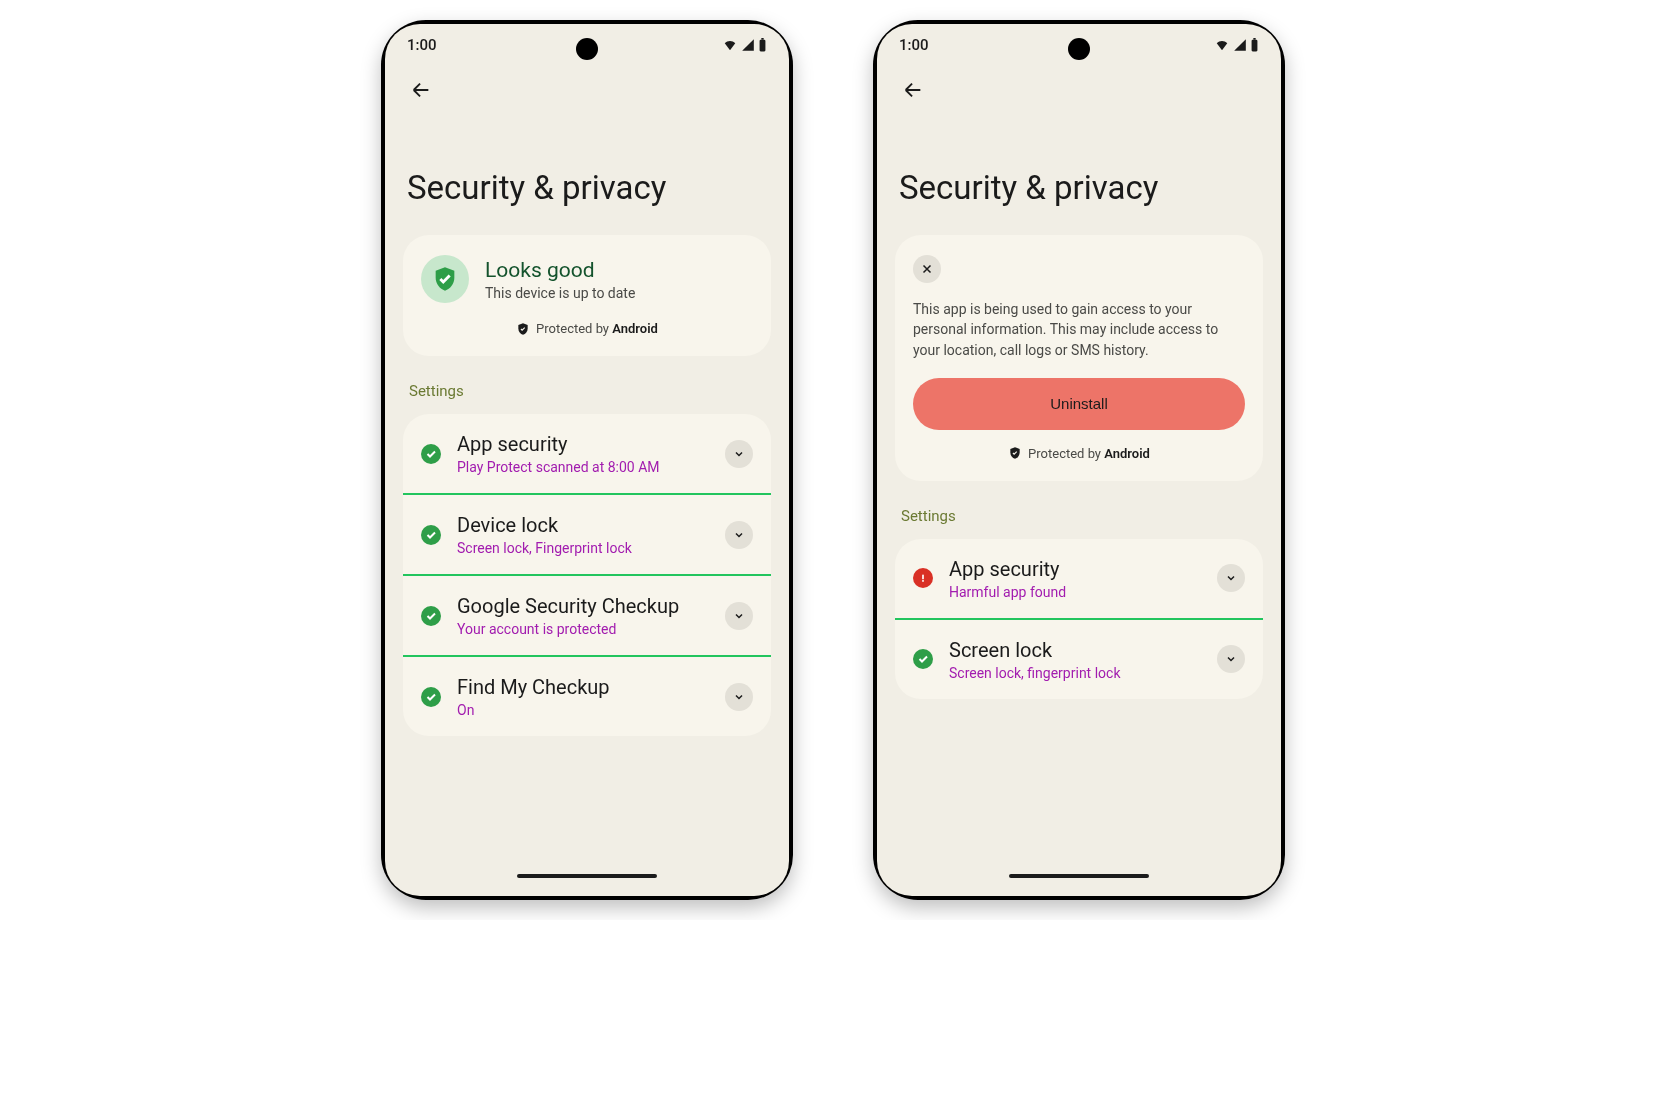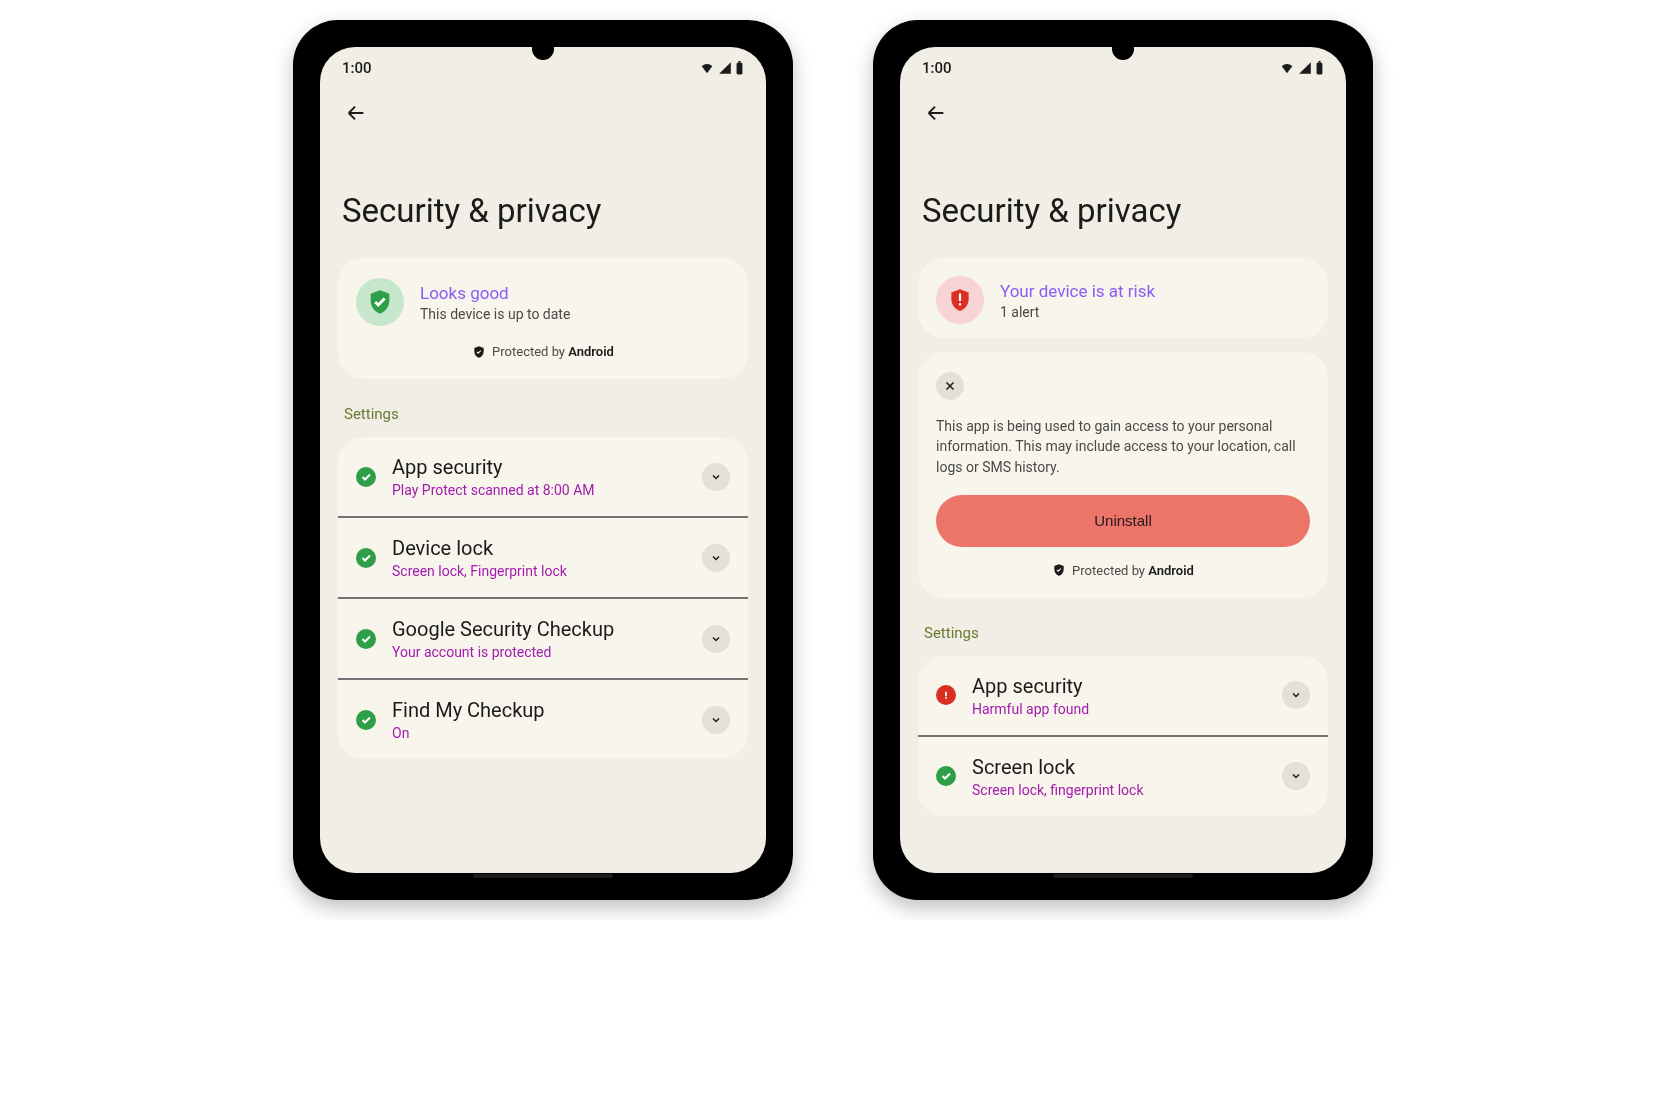--- a/index.html
+++ b/index.html
@@ -5,25 +5,25 @@
   * { box-sizing: border-box; margin: 0; padding: 0; }
   body {
     background: #ffffff;
     font-family: -apple-system, BlinkMacSystemFont, "Segoe UI", Roboto, sans-serif;
     display: flex;
     justify-content: center;
     gap: 80px;
     padding: 20px;
   }
   .phone {
-    width: 500px;
+    width: 412px;
     height: 880px;
     background: #000;
     border-radius: 45px;
-    padding: 27px;
+    padding: 4px;
     position: relative;
     box-shadow: 0 8px 20px rgba(0,0,0,0.25);
   }
   .phone::after {
     content:"";
     position:absolute;
     bottom:22px;
     left:50%;
     transform:translateX(-50%);
     width:140px;
@@ -102,21 +102,21 @@
     width: 48px;
     height: 48px;
     border-radius: 50%;
     display: flex;
     align-items: center;
     justify-content: center;
     flex-shrink: 0;
   }
   .status-circle.good { background: #c7e7cc; }
   .status-circle.risk { background: #f7d3d3; }
-  .status-text .title { font-size: 17px; color:#8b5cf6; }
+  .status-text .title { font-size: 21px; color:#14532d; }
   .status-text .sub   { font-size: 14px; color:#4a4a47; margin-top: 3px; }
   .big-btn {
     width: 100%;
     height: 52px;
     border: none;
     border-radius: 26px;
     font-size: 15px;
     font-weight: 500;
     cursor: pointer;
     color:#1b1b1b;
@@ -163,21 +163,21 @@
   .settings {
     background: #f8f5ec;
     border-radius: 26px;
     overflow:hidden;
   }
   .setting-row {
     display:flex;
     align-items:center;
     padding: 18px 18px;
     gap: 16px;
-    border-bottom: 2px solid #737373;
+    border-bottom: 2px solid #22c55e;
     cursor:pointer;
   }
   .setting-row:last-child { border-bottom:none; }
   .tiny-badge {
     width: 20px; height:20px; border-radius:50%;
     display:flex; align-items:center; justify-content:center;
     flex-shrink:0;
   }
   .tiny-badge.ok  { background:#2e9e48; }
   .tiny-badge.bad { background:#d93025; }
@@ -337,35 +337,20 @@
     <div class="nav-row">
       <div class="back-arrow">
         <svg width="22" height="22" viewBox="0 0 24 24">
             <path fill="none" stroke="#1b1b1b" stroke-width="2" d="M20 12H4m0 0l7-7m-7 7l7 7"></path>
           </svg>
       </div>
     </div>
     <div class="content">
       <h1 class="page-title">Security &amp; privacy</h1>
 
-      <div class="card" style="padding:18px 18px 8px 18px; margin-bottom:14px;">
-        <div class="status-row" style="margin-bottom:6px;">
-          <div class="status-circle risk">
-            <svg width="26" height="26" viewBox="0 0 24 24">
-              <path fill="#d93025" d="M12 2l8 3v6c0 5-3.5 9.7-8 11-4.5-1.3-8-6-8-11V5l8-3z"></path>
-              <rect x="11" y="6" width="2" height="7" fill="#fff"></rect>
-                <rect x="11" y="15" width="2" height="2" fill="#fff"></rect>
-            </svg>
-          </div>
-          <div class="status-text">
-            <div class="title">Your device is at risk</div>
-            <div class="sub">1 alert</div>
-          </div>
-        </div>
-      </div>
 
       <div class="card">
         <div class="alert-head">
           <div class="close-pill">
             <svg width="12" height="12" viewBox="0 0 24 24">
                 <path fill="none" stroke="#1b1b1b" stroke-width="3" d="M5 5l14 14M19 5L5 19"></path>
               </svg>
           </div>
         </div>
         <div class="alert-body">This app is being used to gain access to your personal information. This may include access to your location, call logs or SMS history.</div>

